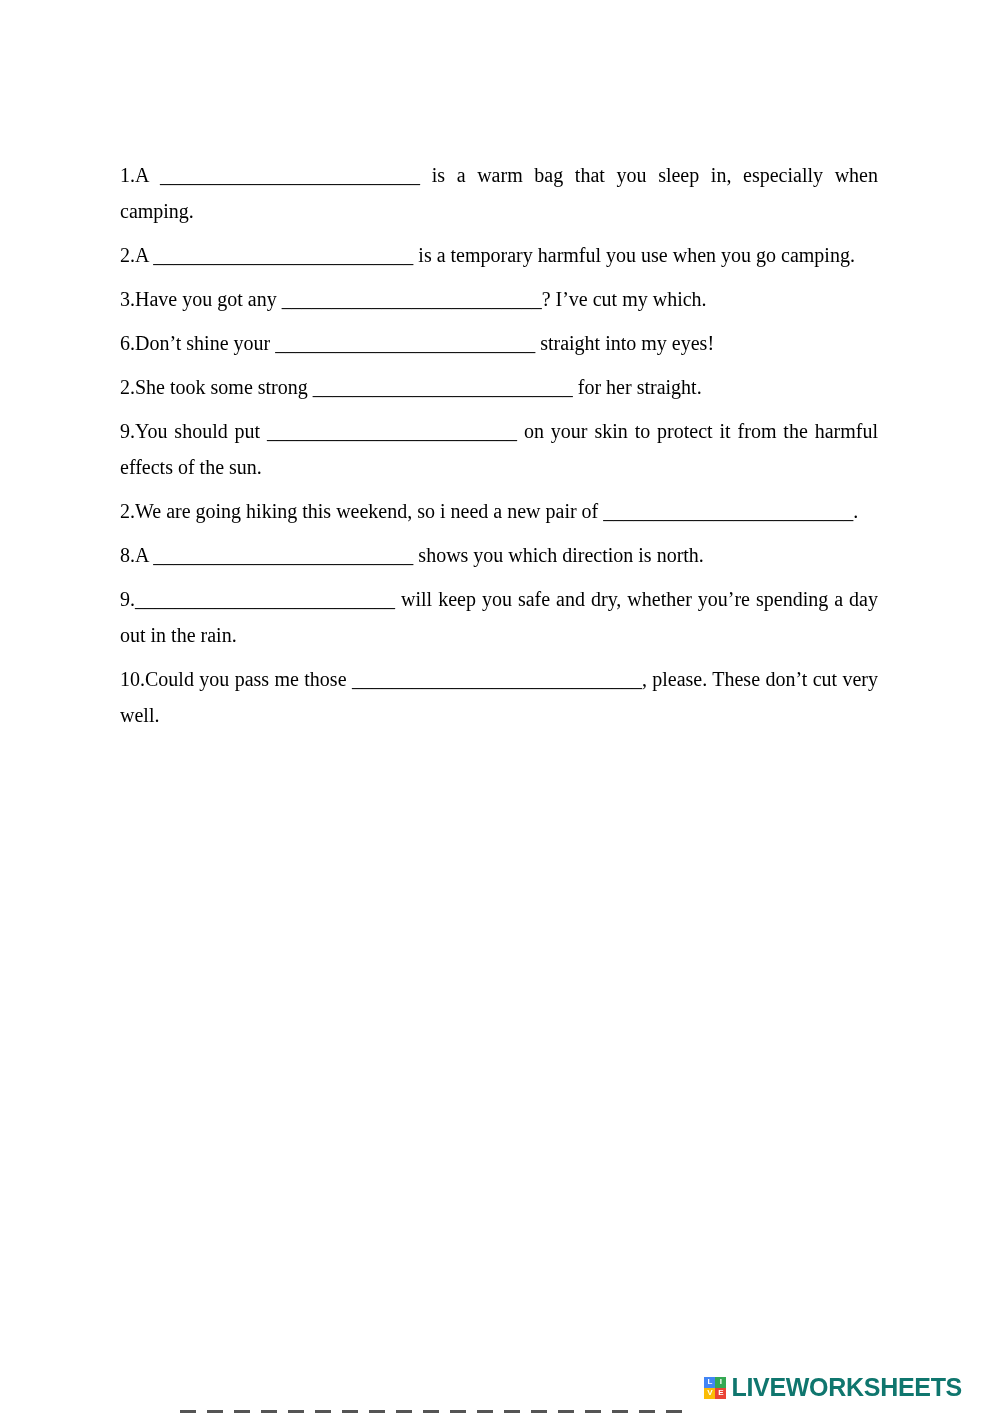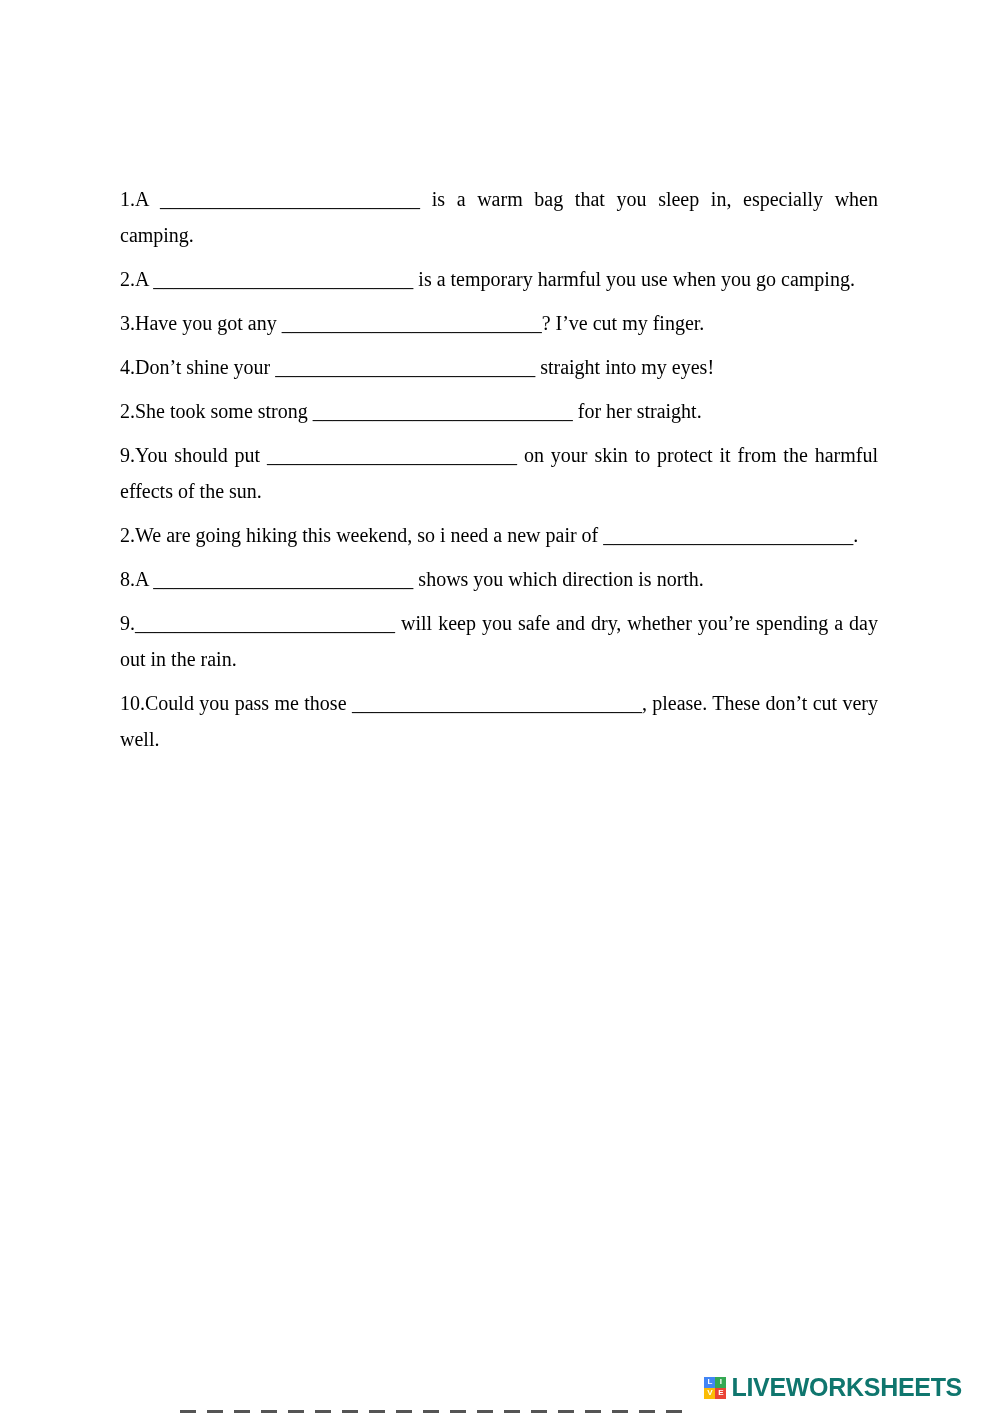--- a/index.html
+++ b/index.html
@@ -5,21 +5,21 @@
   * { box-sizing: border-box; }
   html, body { margin: 0; padding: 0; }
   body {
     width: 1000px;
     height: 1413px;
     position: relative;
     background: #ffffff;
     overflow: hidden;
     font-family: "Liberation Serif", serif;
   }
-  .page { position: absolute; inset: 0; background: #ffffff; margin-top: 24px; }
+  .page { position: absolute; inset: 0; background: #ffffff; }
   .content {
     position: absolute;
     left: 120px;
     top: 157px;
     width: 758px;
   }
   .ws-line {
     margin: 0 0 8px 0;
     font-size: 20px;
     line-height: 36px;
@@ -75,22 +75,22 @@
   }
 </style>
 </head>
 <body>
 
 <div class="page">
 
   <main class="content">
       <p class="ws-line"><span>1.A </span><span class="blank">__________________________</span><span> is a warm bag that you sleep in, especially when camping.</span></p>
       <p class="ws-line"><span>2.A </span><span class="blank">__________________________</span><span> is a temporary harmful you use when you go camping.</span></p>
-      <p class="ws-line"><span>3.Have you got any </span><span class="blank">__________________________</span><span>? I’ve cut my finger.</span></p>
-      <p class="ws-line"><span>4.Don’t shine your </span><span class="blank">__________________________</span><span> straight into my eyes!</span></p>
+      <p class="ws-line"><span>3.Have you got any </span><span class="blank">__________________________</span><span>? I’ve cut my which.</span></p>
+      <p class="ws-line"><span>6.Don’t shine your </span><span class="blank">__________________________</span><span> straight into my eyes!</span></p>
       <p class="ws-line"><span>2.She took some strong </span><span class="blank">__________________________</span><span> for her straight.</span></p>
       <p class="ws-line"><span>9.You should put </span><span class="blank">_________________________</span><span> on your skin to protect it from the harmful effects of the sun.</span></p>
       <p class="ws-line"><span>2.We are going hiking this weekend, so i need a new pair of </span><span class="blank">_________________________</span><span>.</span></p>
       <p class="ws-line"><span>8.A </span><span class="blank">__________________________</span><span> shows you which direction is north.</span></p>
       <p class="ws-line"><span>9.</span><span class="blank">__________________________</span><span> will keep you safe and dry, whether you’re spending a day out in the rain.</span></p>
       <p class="ws-line"><span>10.Could you pass me those </span><span class="blank">_____________________________</span><span>, please. These don’t cut very well.</span></p>
     </main>
 
   <div class="cut-text"></div>
 

